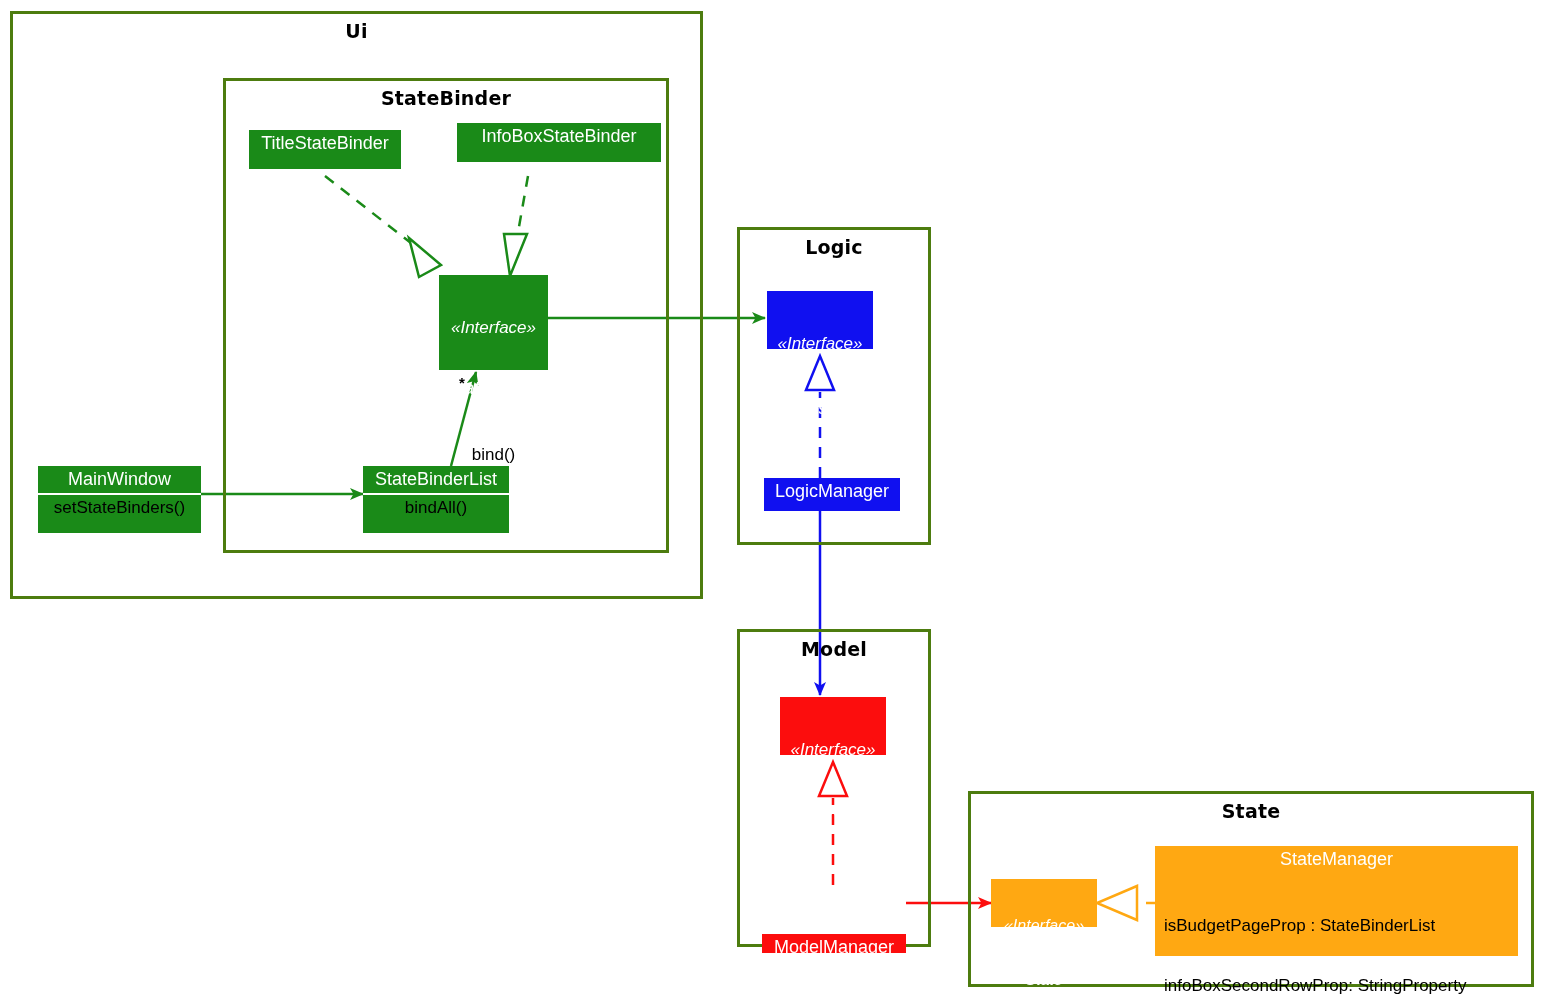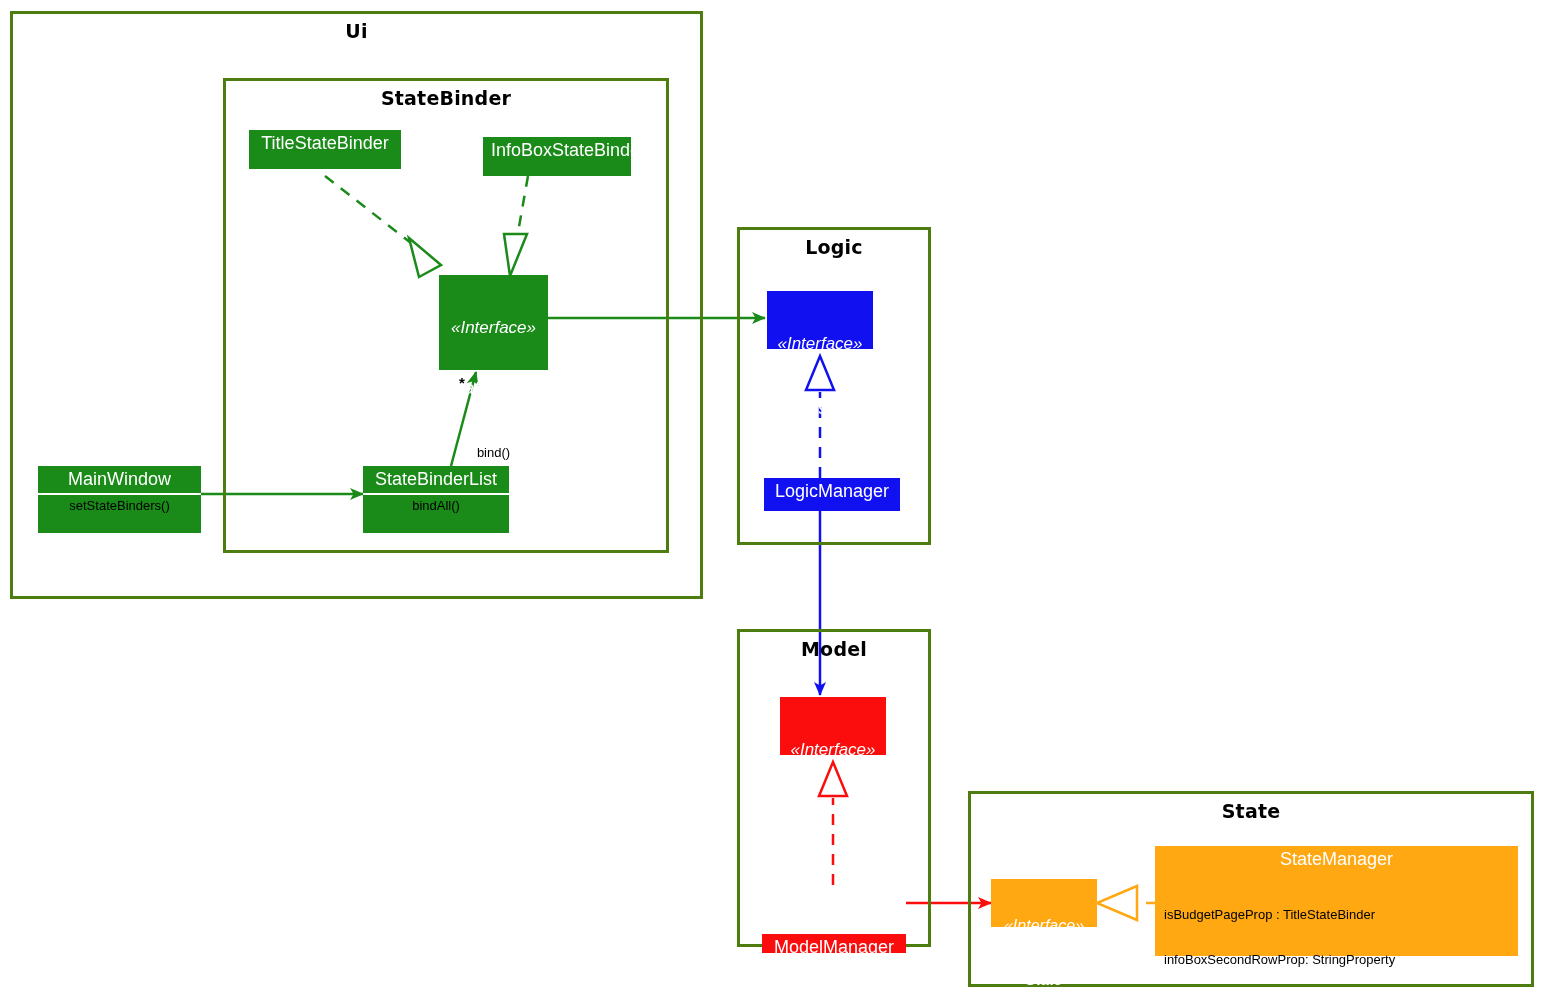--- a/index.html
+++ b/index.html
@@ -65,21 +65,21 @@
     font-style: italic;
     display: block;
     font-size: 18px;
   }
   .node .sep {
     height: 2px;
     background: #ffffff;
     width: 100%;
   }
   .node .compartment {
-    font-size: 13px;
+    font-size: 17px;
     color: #000000;
     padding: 3px 9px 4px 9px;
     line-height: 1.17;
     white-space: pre;
   }
   .node .compartment.center { text-align: center; }
 
   .green { background: #1a8a18; }
   .blue  { background: #1010f0; }
   .red   { background: #fc0d0d; }
@@ -175,21 +175,21 @@
   </div>
 
   <div class="pkg" style="left:968px; top:791px; width:566px; height:196px;">
     <div class="pkg-title">State</div>
   </div>
 
   <div class="node green" style="left:249px; top:130px; width:152px; height:39px;">
     <div class="cname">TitleStateBinder</div>
   </div>
 
-  <div class="node green" style="left:457px; top:137px; width:148px; height:39px;margin-left:26px;">
+  <div class="node green" style="left:457px; top:123px; width:204px; height:39px;">
     <div class="cname">InfoBoxStateBinder</div>
   </div>
 
   <div class="node green" style="left:439px; top:275px; width:109px; height:95px;">
     <div class="cname">
       <span class="stereo">«Interface»</span>
       <span class="iname">StateBinder</span>
     </div>
     <div class="sep"></div>
     <div class="compartment center">bind()</div>
@@ -235,19 +235,19 @@
     <div class="cname" style="font-size:16px; padding-top:2px;">
       <span class="stereo" style="font-size:16px;">«Interface»</span>
       <span class="iname" style="font-size:16px;">State</span>
     </div>
   </div>
 
   <div class="node orange" style="left:1155px; top:846px; width:363px; height:110px;">
     <div class="cname">StateManager</div>
     <div class="sep"></div>
     <div class="compartment">
-      <div>isBudgetPageProp : TitleStateBinder</div>
+      <div>isBudgetPageProp : StateBinderList</div>
       <div>infoBoxSecondRowProp: StringProperty</div>
       
     </div>
   </div>
 
 </div>
 
 </body></html>

